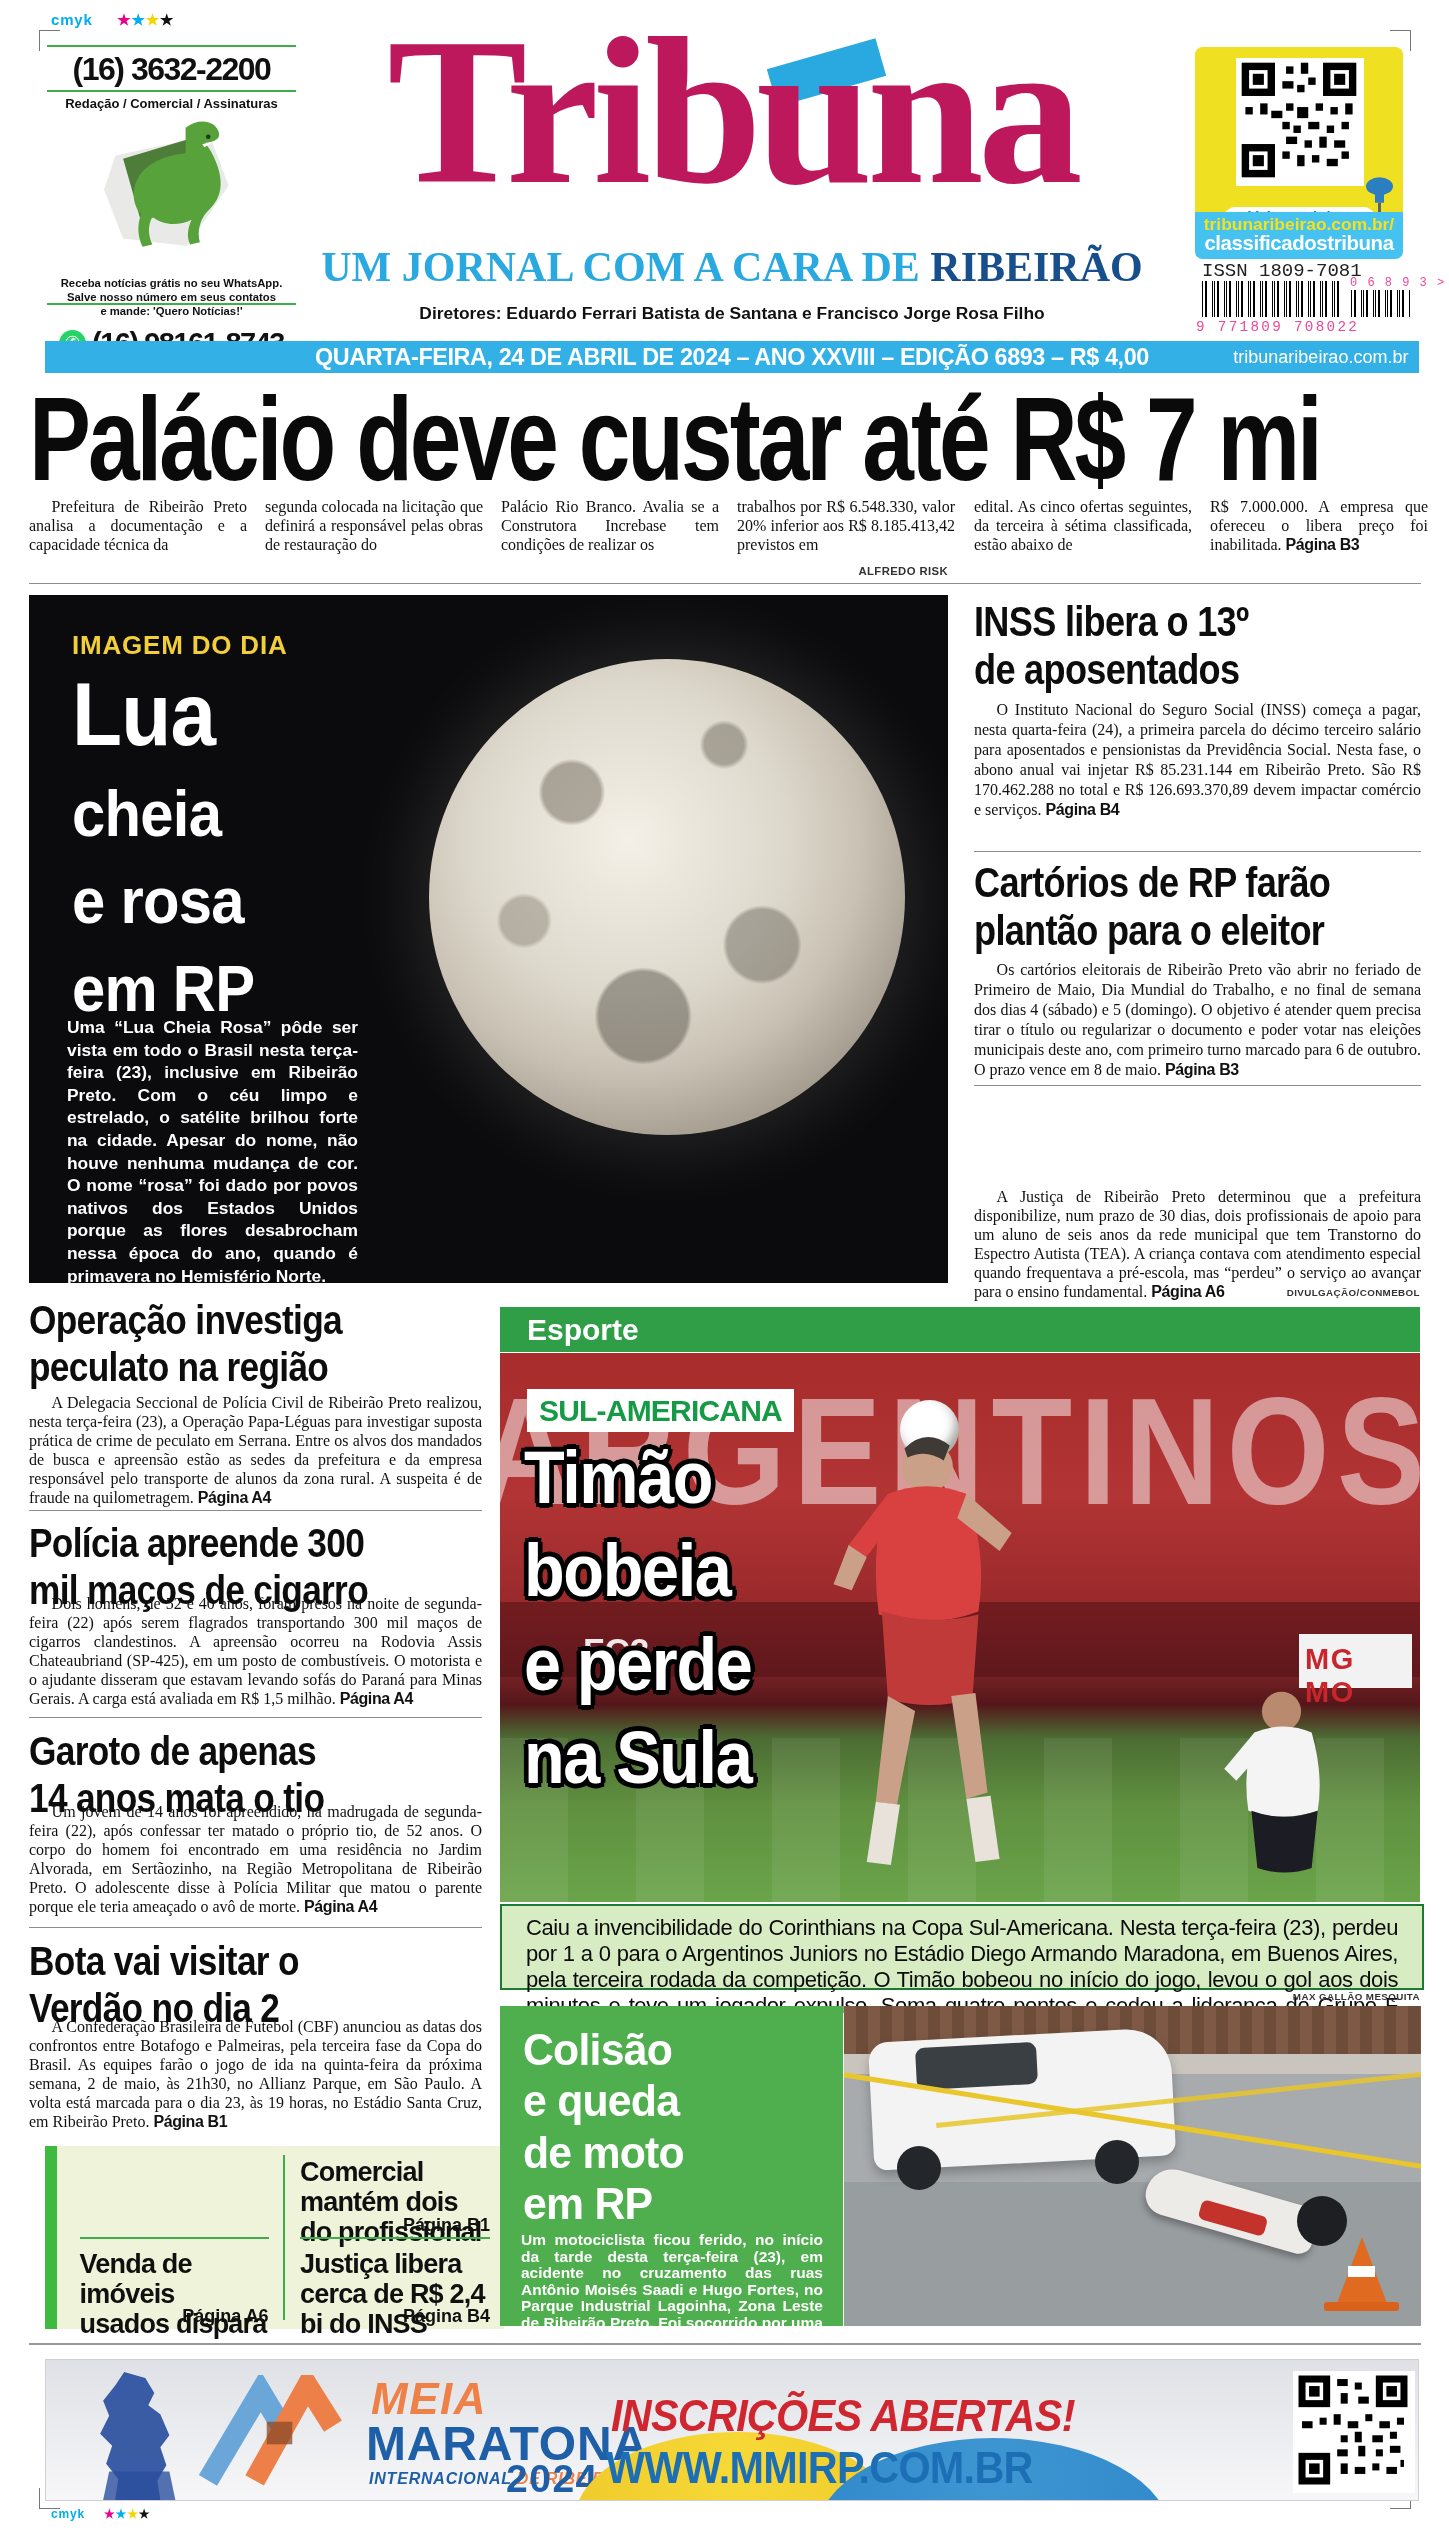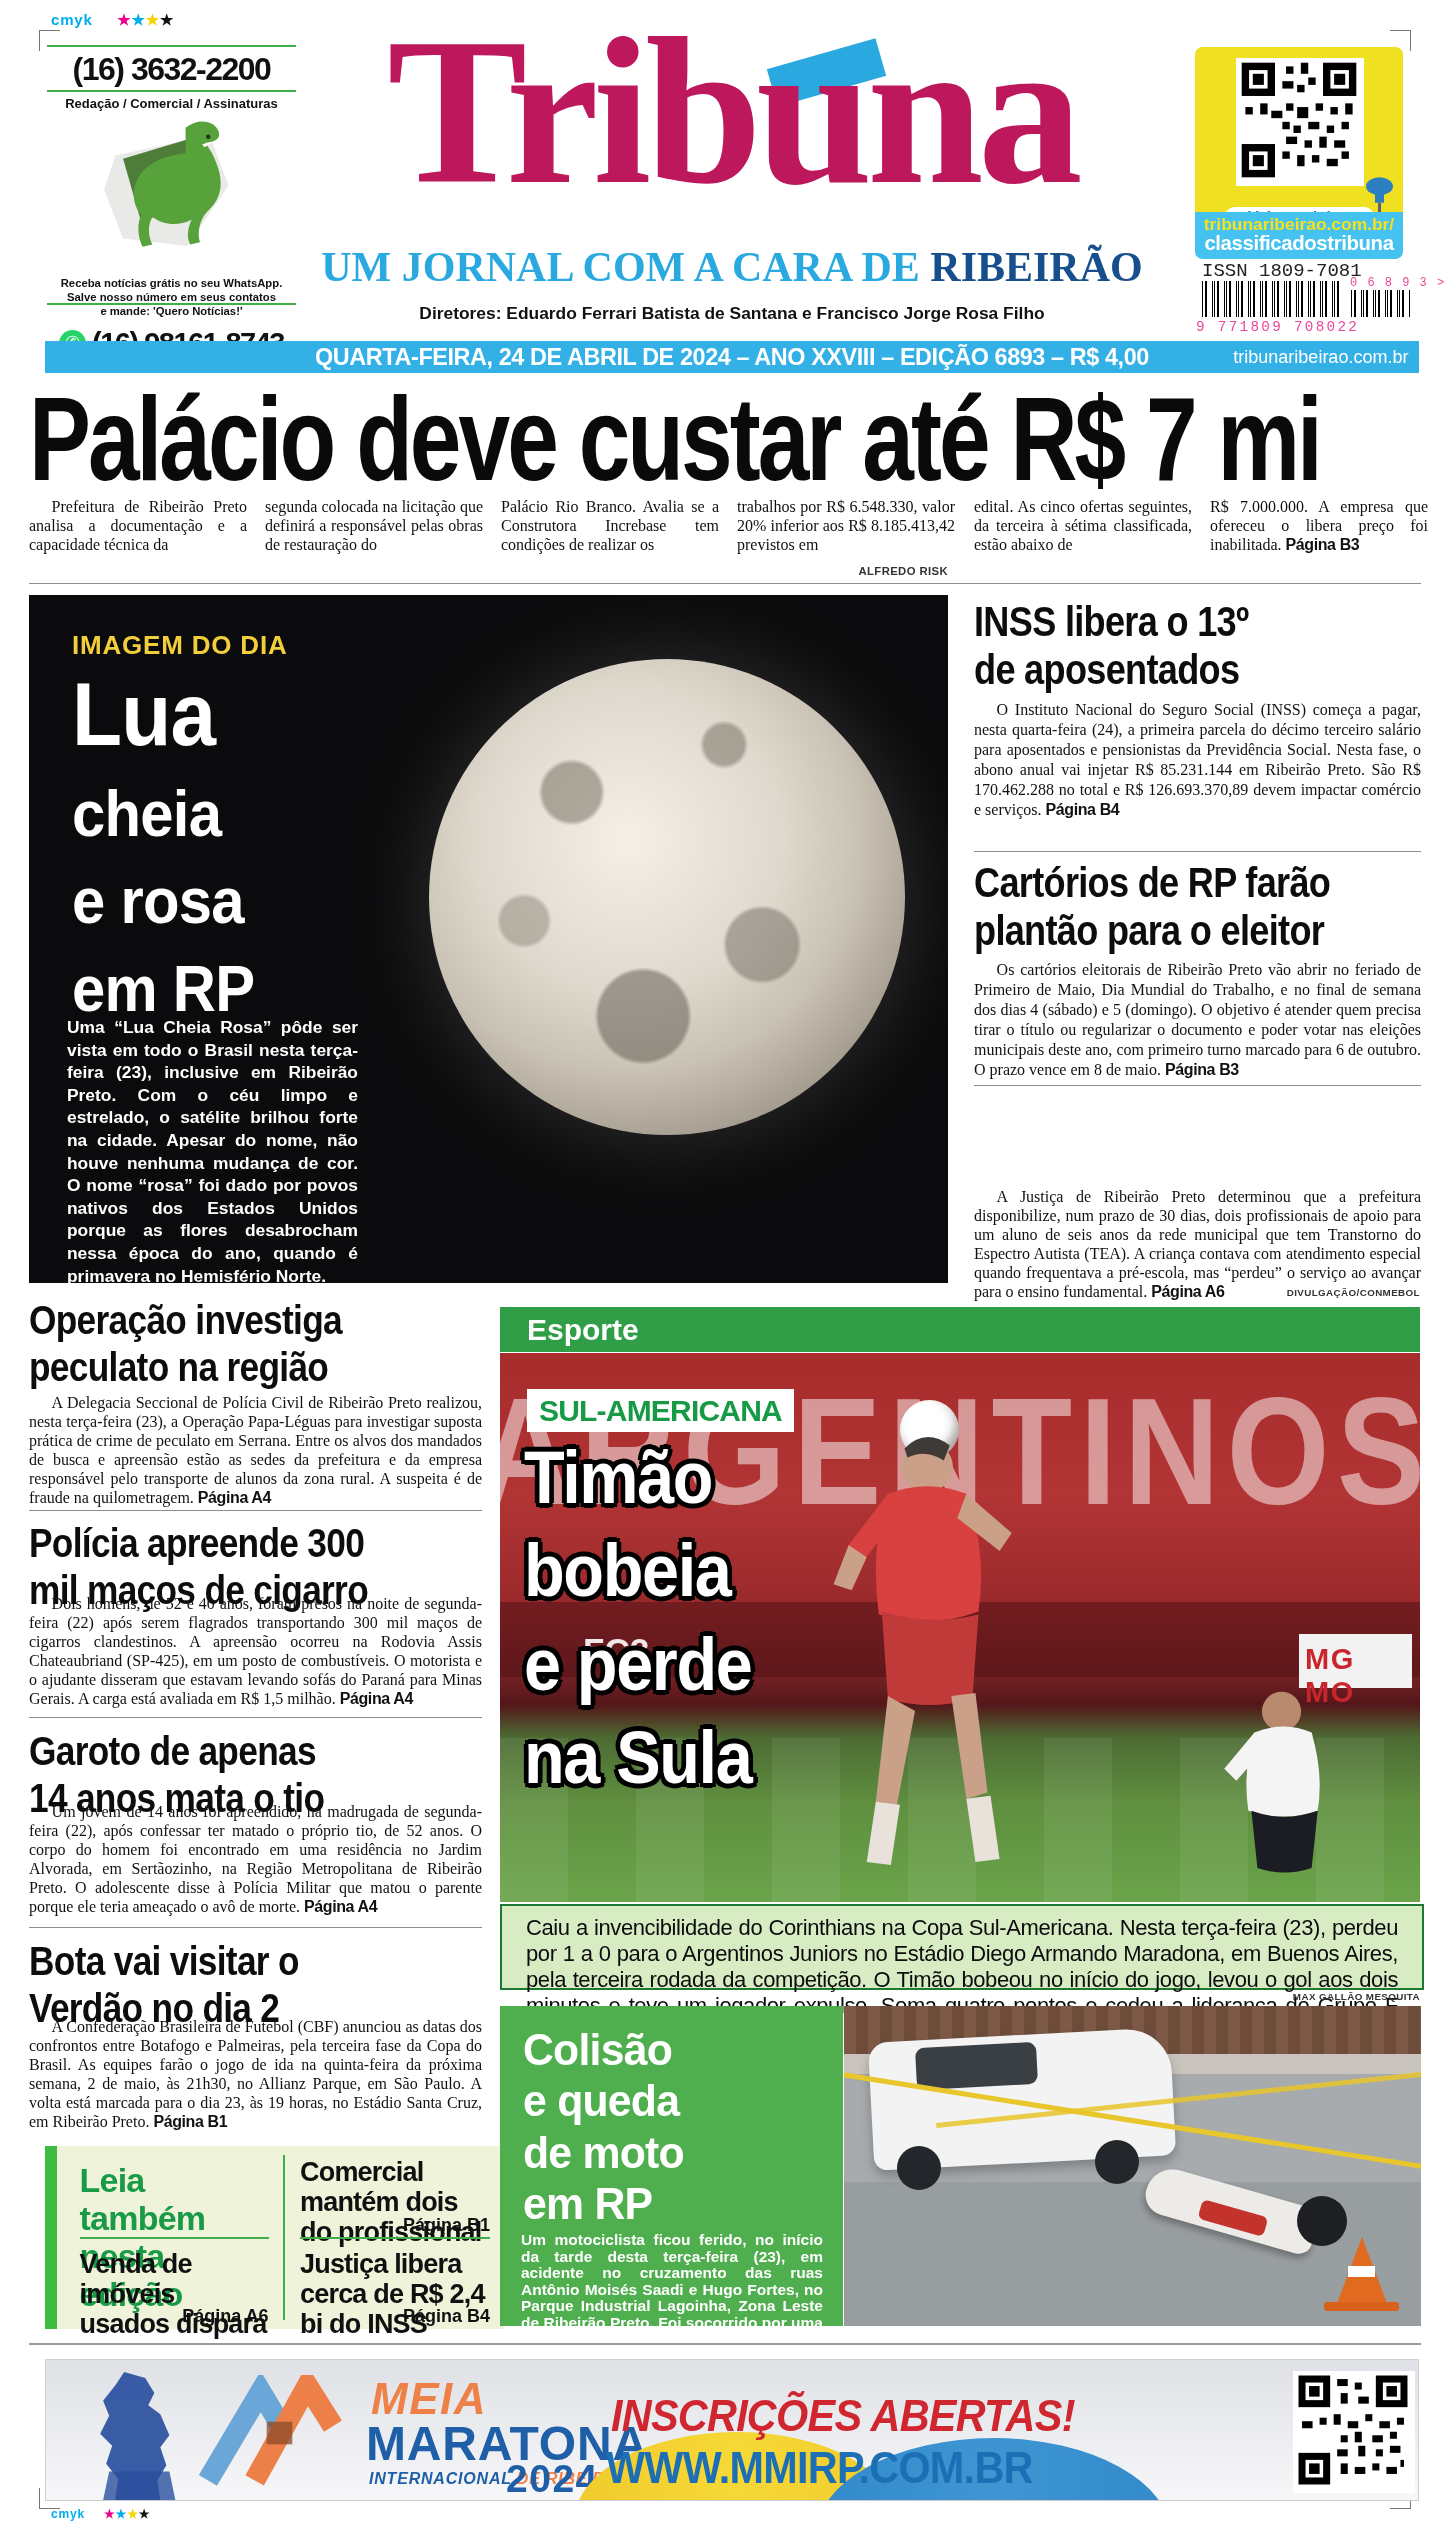--- a/index.html
+++ b/index.html
@@ -296,24 +296,20 @@
   <div class="abs hl" style="left:29px;top:1941px;font-size:41px;">
     <div class="ln">Bota vai visitar o</div>
     <div class="ln" style="margin-top:6px;">Verdão no dia 2</div>
   </div>
   <div class="abs serif indent" style="left:29px;top:2017px;width:453px;font-size:16px;line-height:19px;">
     <span>A Confederação Brasileira de Futebol (CBF) anunciou as datas dos confrontos entre Botafogo e Palmeiras, pela terceira fase da Copa do Brasil. As equipes farão o jogo de ida na quinta-feira da próxima semana, 2 de maio, às 21h30, no Allianz Parque, em São Paulo. A volta está marcada para o dia 23, às 19 horas, no Estádio Santa Cruz, em Ribeirão Preto.</span> <b class="pg">Página B1</b>
   </div>
 
   <div class="abs leia" style="left:45px;top:2146px;width:447px;height:183px;">
     <div class="abs" style="left:226px;top:9px;width:2.3px;height:165px;background:#3fae4a;"></div>
-    <div class="abs leia-h" style="left:22.6px;top:15px;width:189px;">
-      <div>Leia também</div>
-      <div>nesta edição</div>
-    </div>
     <div class="leia-rule" style="left:22.6px;top:91px;width:189px;"></div>
     <div class="abs leia-item" style="left:22.6px;top:103px;width:189px;">Venda de imóveis usados dispara</div>
     <div class="abs leia-pg" style="left:22.6px;top:160px;width:189px;">Página A6</div>
 
     <div class="abs leia-item" style="left:243px;top:10.6px;width:190px;">Comercial mantém dois do profissional</div>
     <div class="abs leia-pg" style="left:243px;top:69px;width:190px;">Página B1</div>
     <div class="leia-rule" style="left:243px;top:91px;width:190px;"></div>
     <div class="abs leia-item" style="left:243px;top:103px;width:190px;">Justiça libera cerca de R$ 2,4 bi do INSS</div>
     <div class="abs leia-pg" style="left:243px;top:160px;width:190px;">Página B4</div>
   </div>

